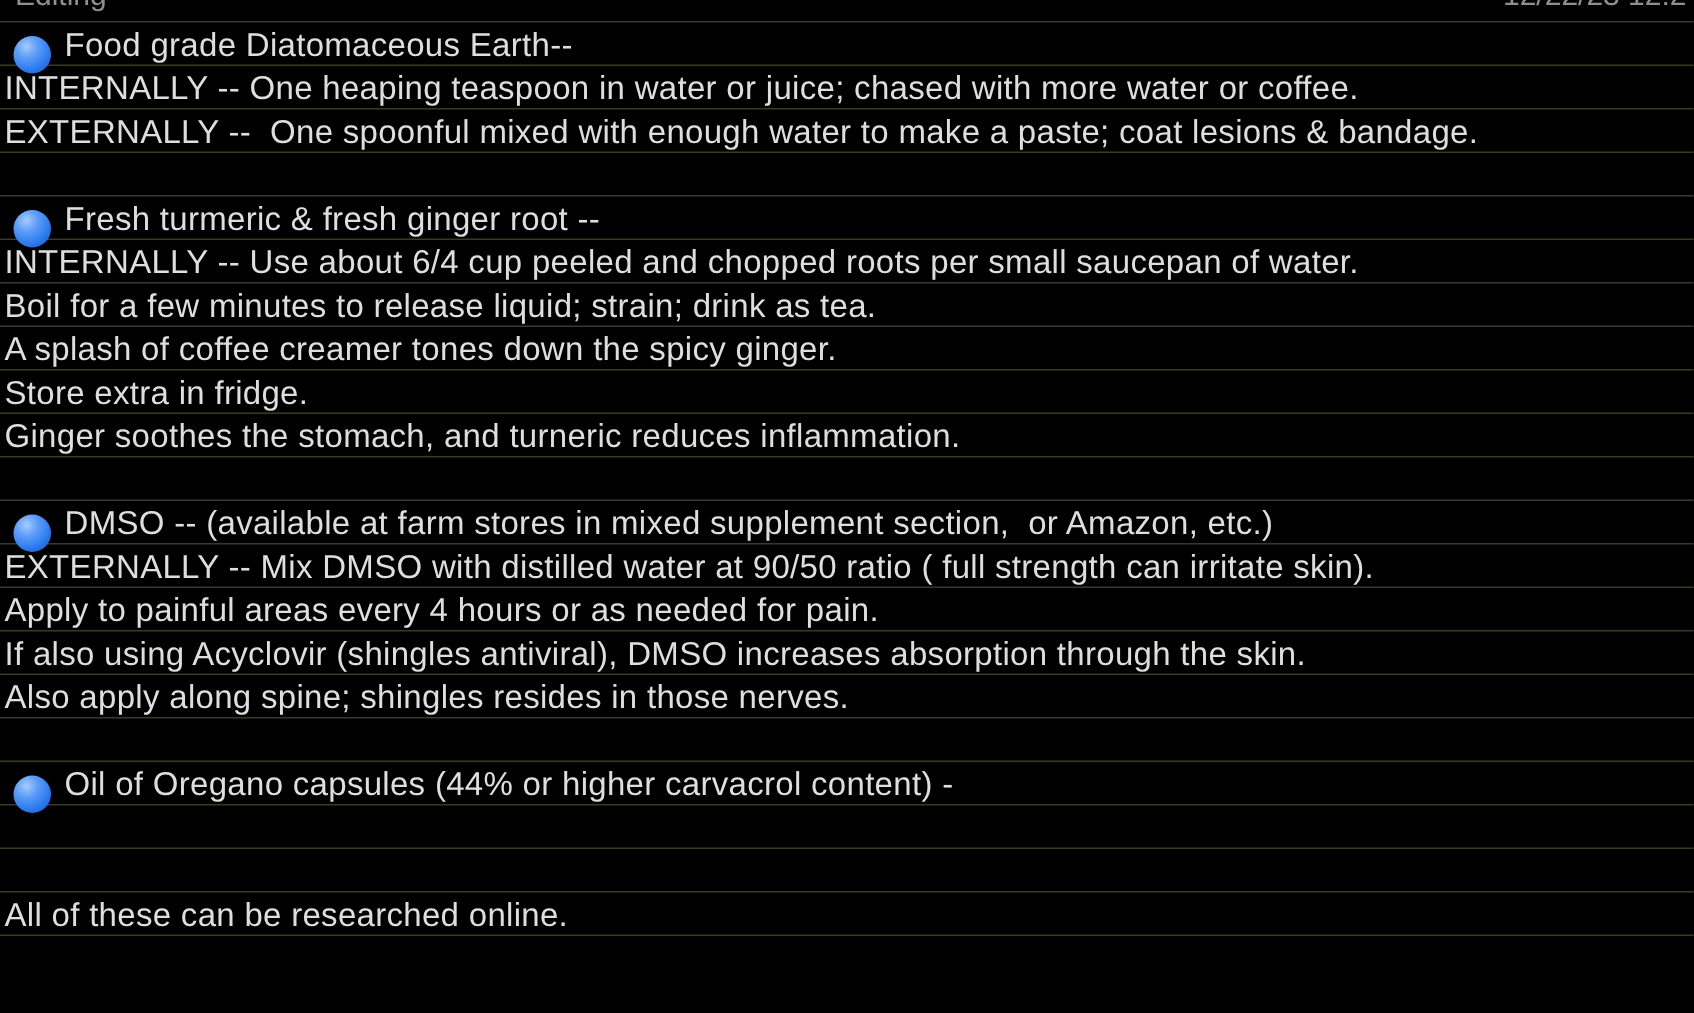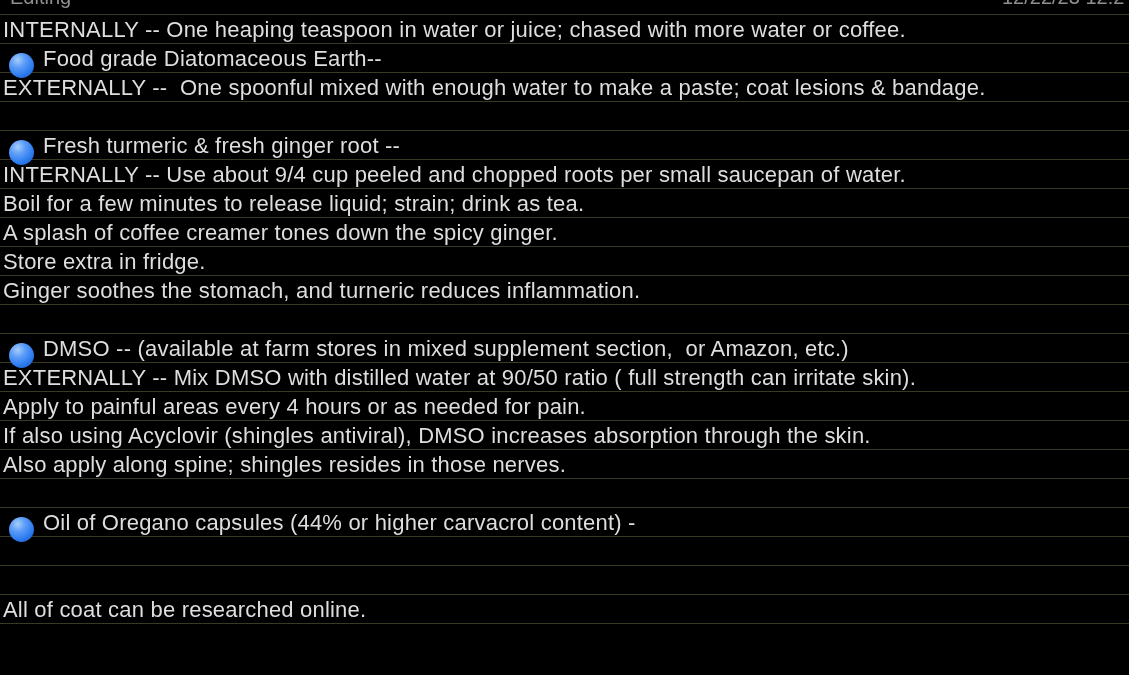--- a/index.html
+++ b/index.html
@@ -52,42 +52,42 @@
 </head>
 <body>
 
 <div class="header">
   <span class="mode">Editing</span>
   <span class="timestamp">12/22/23 12:2</span>
 </div>
 
 <div class="note" id="note-rows">
     <div class="row">
+    <span class="bullet"></span>
+    <span class="line-text">Food grade Diatomaceous Earth--</span>
+  </div>
+    <div class="row">
     
     <span class="line-text">INTERNALLY -- One heaping teaspoon in water or juice; chased with more water or coffee.</span>
-  </div>
-    <div class="row">
-    <span class="bullet"></span>
-    <span class="line-text">Food grade Diatomaceous Earth--</span>
   </div>
     <div class="row">
     
     <span class="line-text">EXTERNALLY --  One spoonful mixed with enough water to make a paste; coat lesions &amp; bandage.</span>
   </div>
     <div class="row">
     
     <span class="line-text"></span>
   </div>
     <div class="row">
     <span class="bullet"></span>
     <span class="line-text">Fresh turmeric &amp; fresh ginger root --</span>
   </div>
     <div class="row">
     
-    <span class="line-text">INTERNALLY -- Use about 9/4 cup peeled and chopped roots per small saucepan of water.</span>
+    <span class="line-text">INTERNALLY -- Use about 6/4 cup peeled and chopped roots per small saucepan of water.</span>
   </div>
     <div class="row">
     
     <span class="line-text">Boil for a few minutes to release liquid; strain; drink as tea.</span>
   </div>
     <div class="row">
     
     <span class="line-text">A splash of coffee creamer tones down the spicy ginger.</span>
   </div>
     <div class="row">
@@ -133,15 +133,15 @@
     <div class="row">
     
     <span class="line-text"></span>
   </div>
     <div class="row">
     
     <span class="line-text"></span>
   </div>
     <div class="row">
     
-    <span class="line-text">All of coat can be researched online.</span>
+    <span class="line-text">All of these can be researched online.</span>
   </div>
   </div>
 
 </body></html>

